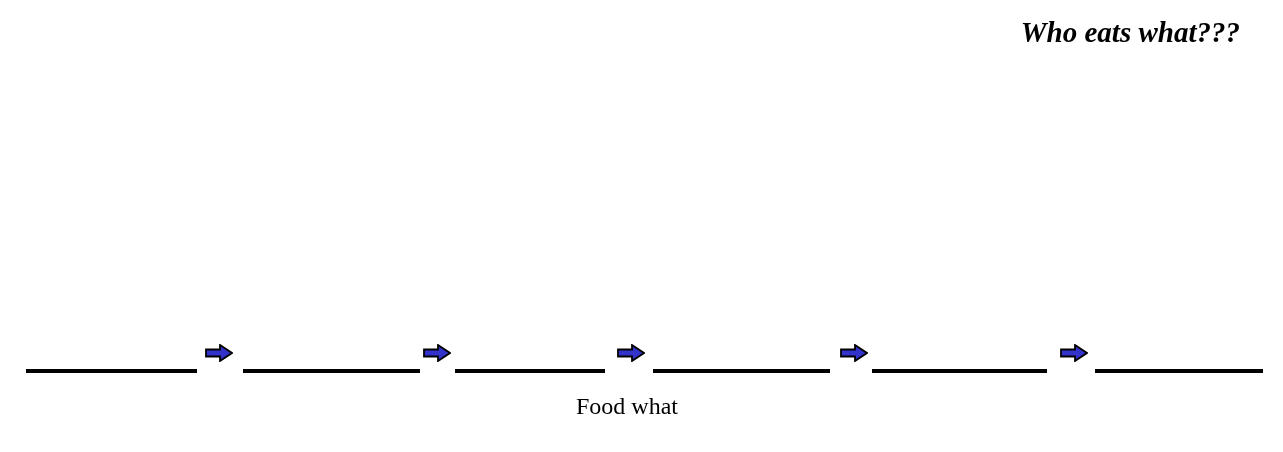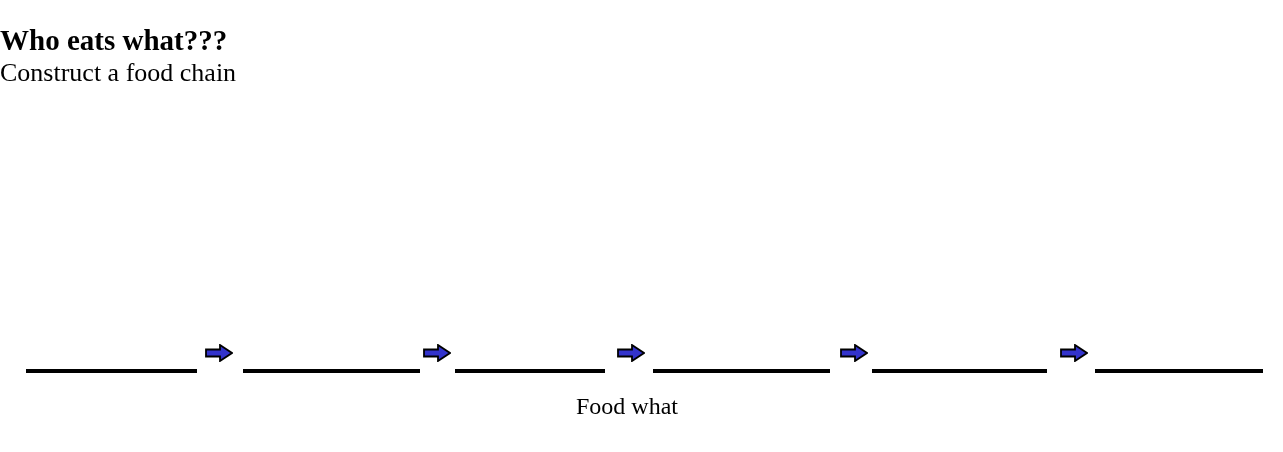--- a/index.html
+++ b/index.html
@@ -12,23 +12,24 @@
     position: relative;
   }
   .slide {
     position: absolute;
     top: 0; left: 0;
     width: 1283px; height: 452px;
     background: #ffffff;
   }
   .header {
     position: absolute;
-    top: 24px; left: 0;
+    top: 16px; left: 0;
     width: 1240px;
-    text-align: left;
+    text-align: right;
+    font-style: italic;
   }
   .title {
     font-size: 29px;
     font-weight: bold;
     line-height: 33px;
     letter-spacing: 0px;
   }
   .subtitle {
     font-size: 26px;
     font-weight: normal;
@@ -61,21 +62,20 @@
     line-height: 30px;
   }
 </style>
 </head>
 <body>
 
 <div class="slide">
 
   <div class="header">
     <div class="title">Who eats what???</div>
-    <div class="subtitle">Construct a food chain</div>
   </div>
 
   <div class="chain-row">
     <span class="blank" style="left: 26px; width: 171px; background: rgb(0, 0, 0);"></span>
 
     <span class="arrow" style="left:205px;">
       <svg viewBox="0 0 28 18" xmlns="http://www.w3.org/2000/svg">
         <polygon points="1,5.5 15,5.5 15,1 27,9 15,17 15,12.5 1,12.5" fill="#3333CC" stroke="#000000" stroke-width="1.8" stroke-linejoin="miter"></polygon>
       </svg>
     </span>

